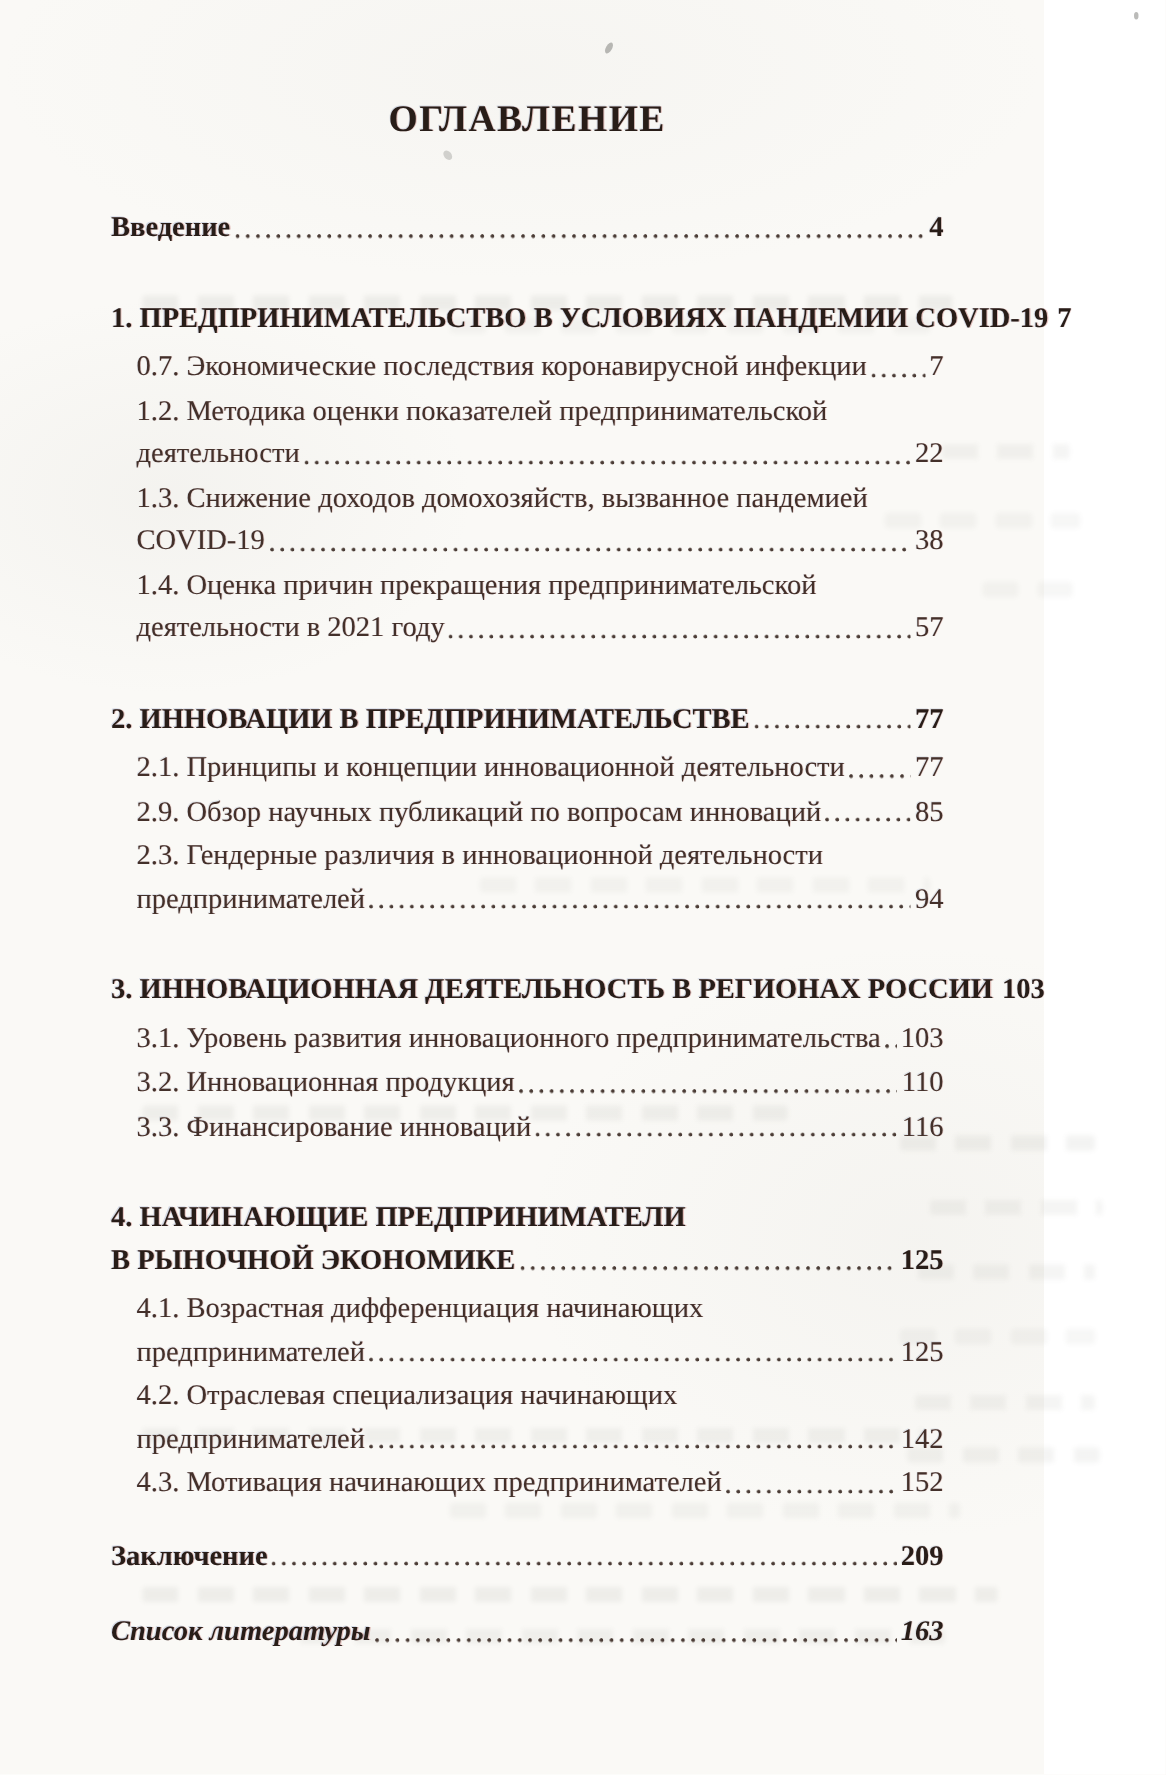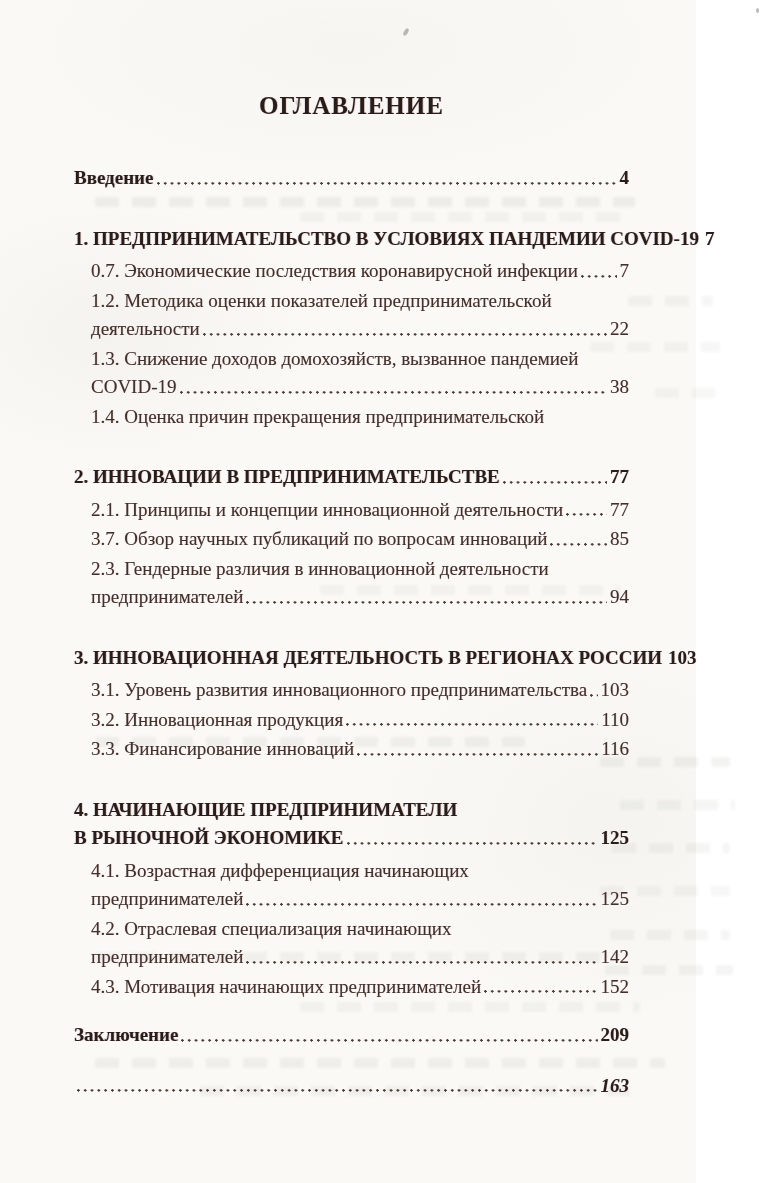--- a/index.html
+++ b/index.html
@@ -6,21 +6,21 @@
   body{
     width:777px;height:1183px;
     font-family:"Liberation Serif","DejaVu Serif",serif;
     background:#ffffff;
     overflow:hidden;
   }
   .page{
     position:relative;
     width:696px;height:1183px;
     box-sizing:border-box;
-    padding:92px 67px 0 74px;
+    padding:66px 67px 0 74px;
     background:
       radial-gradient(ellipse 340px 220px at 16% 28%, rgba(206,204,197,.14), transparent 60%),
       radial-gradient(ellipse 420px 320px at 88% 70%, rgba(206,204,197,.12), transparent 62%),
       radial-gradient(ellipse 500px 200px at 50% 4%, rgba(210,208,202,.10), transparent 70%),
       #faf9f6;
     color:#43302a;
     font-size:19px;
   }
   h1.title{
     margin:0 0 44px 0;
@@ -109,38 +109,43 @@
         <div class="line">
           <span class="text">COVID-19</span>
           <span class="dots"></span>
           <span class="page-num">38</span>
         </div>
       </div>
       <div class="entry sub">
         <div class="line">
           <span class="text">1.4. Оценка причин прекращения предпринимательской</span>
         </div>
+        <div class="line">
+          <span class="text">деятельности в 2021 году</span>
+          <span class="dots"></span>
+          <span class="page-num">57</span>
+        </div>
       </div>
       <div class="entry section">
         <div class="line">
           <span class="text">2. ИННОВАЦИИ В ПРЕДПРИНИМАТЕЛЬСТВЕ</span>
           <span class="dots"></span>
           <span class="page-num">77</span>
         </div>
       </div>
       <div class="entry sub">
         <div class="line">
           <span class="text">2.1. Принципы и концепции инновационной деятельности</span>
           <span class="dots"></span>
           <span class="page-num">77</span>
         </div>
       </div>
       <div class="entry sub">
         <div class="line">
-          <span class="text">3.7. Обзор научных публикаций по вопросам инноваций</span>
+          <span class="text">2.9. Обзор научных публикаций по вопросам инноваций</span>
           <span class="dots"></span>
           <span class="page-num">85</span>
         </div>
       </div>
       <div class="entry sub">
         <div class="line">
           <span class="text">2.3. Гендерные различия в инновационной деятельности</span>
         </div>
         <div class="line">
           <span class="text">предпринимателей</span>
@@ -215,20 +220,21 @@
       </div>
       <div class="entry closing">
         <div class="line">
           <span class="text">Заключение</span>
           <span class="dots"></span>
           <span class="page-num">209</span>
         </div>
       </div>
       <div class="entry biblio">
         <div class="line">
+          <span class="text">Список литературы</span>
           <span class="dots"></span>
           <span class="page-num">163</span>
         </div>
       </div>
     </div>
 
   <div class="ghost" style="left:95px;top:197px;width:540px;opacity:.16;"></div>
   <div class="ghost" style="left:300px;top:212px;width:330px;opacity:.10;"></div>
   <div class="ghost" style="left:628px;top:296px;width:85px;opacity:.12;"></div>
   <div class="ghost" style="left:590px;top:342px;width:130px;opacity:.10;"></div>

